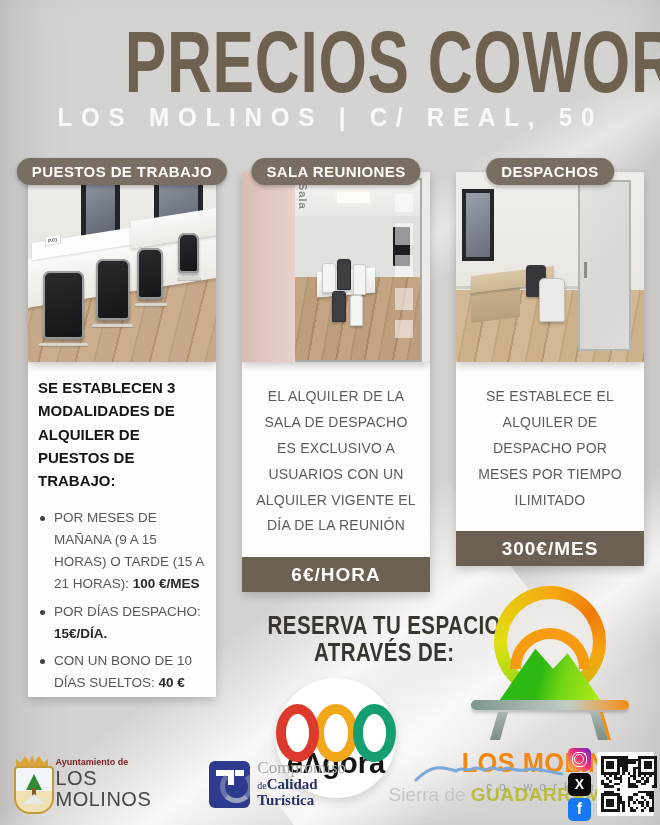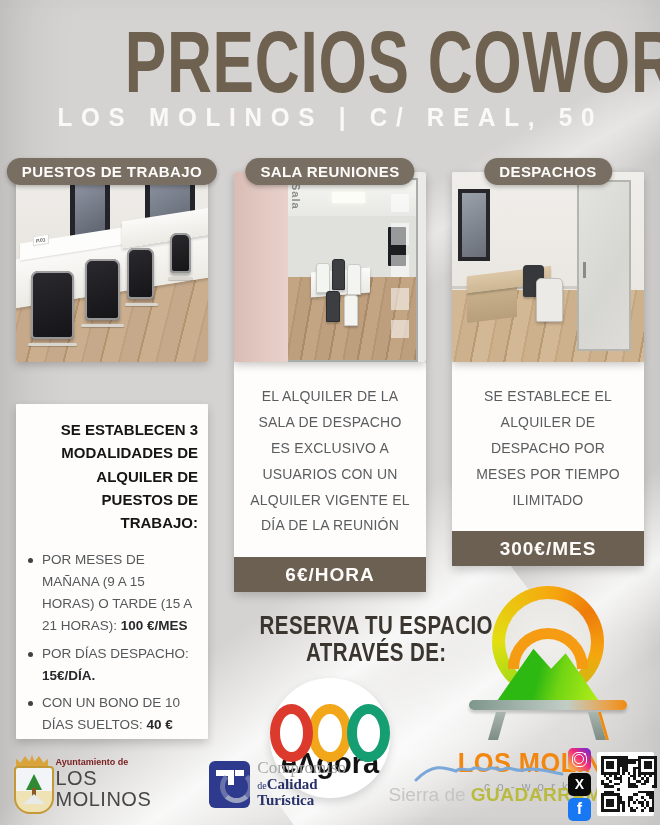--- a/index.html
+++ b/index.html
@@ -17,30 +17,30 @@
   .s4{left:90px;bottom:-10px;width:640px;height:160px;transform:rotate(-18deg);
       background:radial-gradient(closest-side,rgba(255,255,255,.55),rgba(255,255,255,0));}
 
   .title-wrap{position:absolute;top:20px;left:0;width:100%;text-align:center;z-index:2;}
   .title{display:inline-block;transform:scale(.74,1.04);transform-origin:center;
     font-size:84px;font-weight:bold;color:#6f6150;letter-spacing:1px;line-height:1;white-space:nowrap;}
   .subtitle-wrap{position:absolute;top:103px;left:0;width:100%;text-align:center;z-index:2;}
   .subtitle{display:inline-block;font-size:25px;font-weight:bold;color:#fbf9f6;
     letter-spacing:9px;white-space:nowrap;transform:scaleX(.97);}
 
-  .cols{position:absolute;top:158px;left:16px;right:16px;display:flex;gap:26px;z-index:2;}
+  .cols{position:absolute;top:158px;left:28px;right:16px;display:flex;gap:26px;z-index:2;}
   .col{flex:1;position:relative;min-width:0;}
   .pill{position:absolute;top:0;left:50%;transform:translateX(-50%);z-index:3;
     background:#786e62;color:#fdfcfa;font-weight:bold;font-size:15px;letter-spacing:.4px;
     padding:5px 15px;border-radius:17px;white-space:nowrap;box-shadow:0 2px 4px rgba(0,0,0,.25);}
   .photo{position:relative;margin-top:14px;height:190px;overflow:hidden;border-radius:2px;
     background:#eceae6;box-shadow:0 3px 8px rgba(0,0,0,.22);}
   .card{background:#fefdfc;box-shadow:0 4px 10px rgba(0,0,0,.18);border-radius:1px;}
-  .card-head{padding:14px 10px 8px;text-align:right;font-size:15px;line-height:1.55;
-    font-weight:bold;color:#161514;margin-top:42px;}
+  .card-head{padding:14px 10px 8px;text-align:left;font-size:15px;line-height:1.55;
+    font-weight:bold;color:#161514;}
   .plist{margin:4px 8px 14px 10px;padding:0;list-style:none;}
   .plist li{position:relative;padding:3px 2px 3px 16px;font-size:13.5px;line-height:1.62;color:#55585a;}
   .plist li::before{content:"";position:absolute;left:2px;top:12px;width:5px;height:5px;border-radius:50%;background:#3f4143;}
   .plist .b{font-weight:bold;color:#28292b;}
   .card-body{padding:22px 13px 18px;text-align:center;font-size:14px;line-height:1.85;
     color:#5a5d5f;letter-spacing:.2px;}
   .band{height:35px;display:flex;align-items:center;justify-content:center;background:#6c6053;
     color:#fdfcfa;font-weight:bold;font-size:19px;letter-spacing:1px;}
 
   

